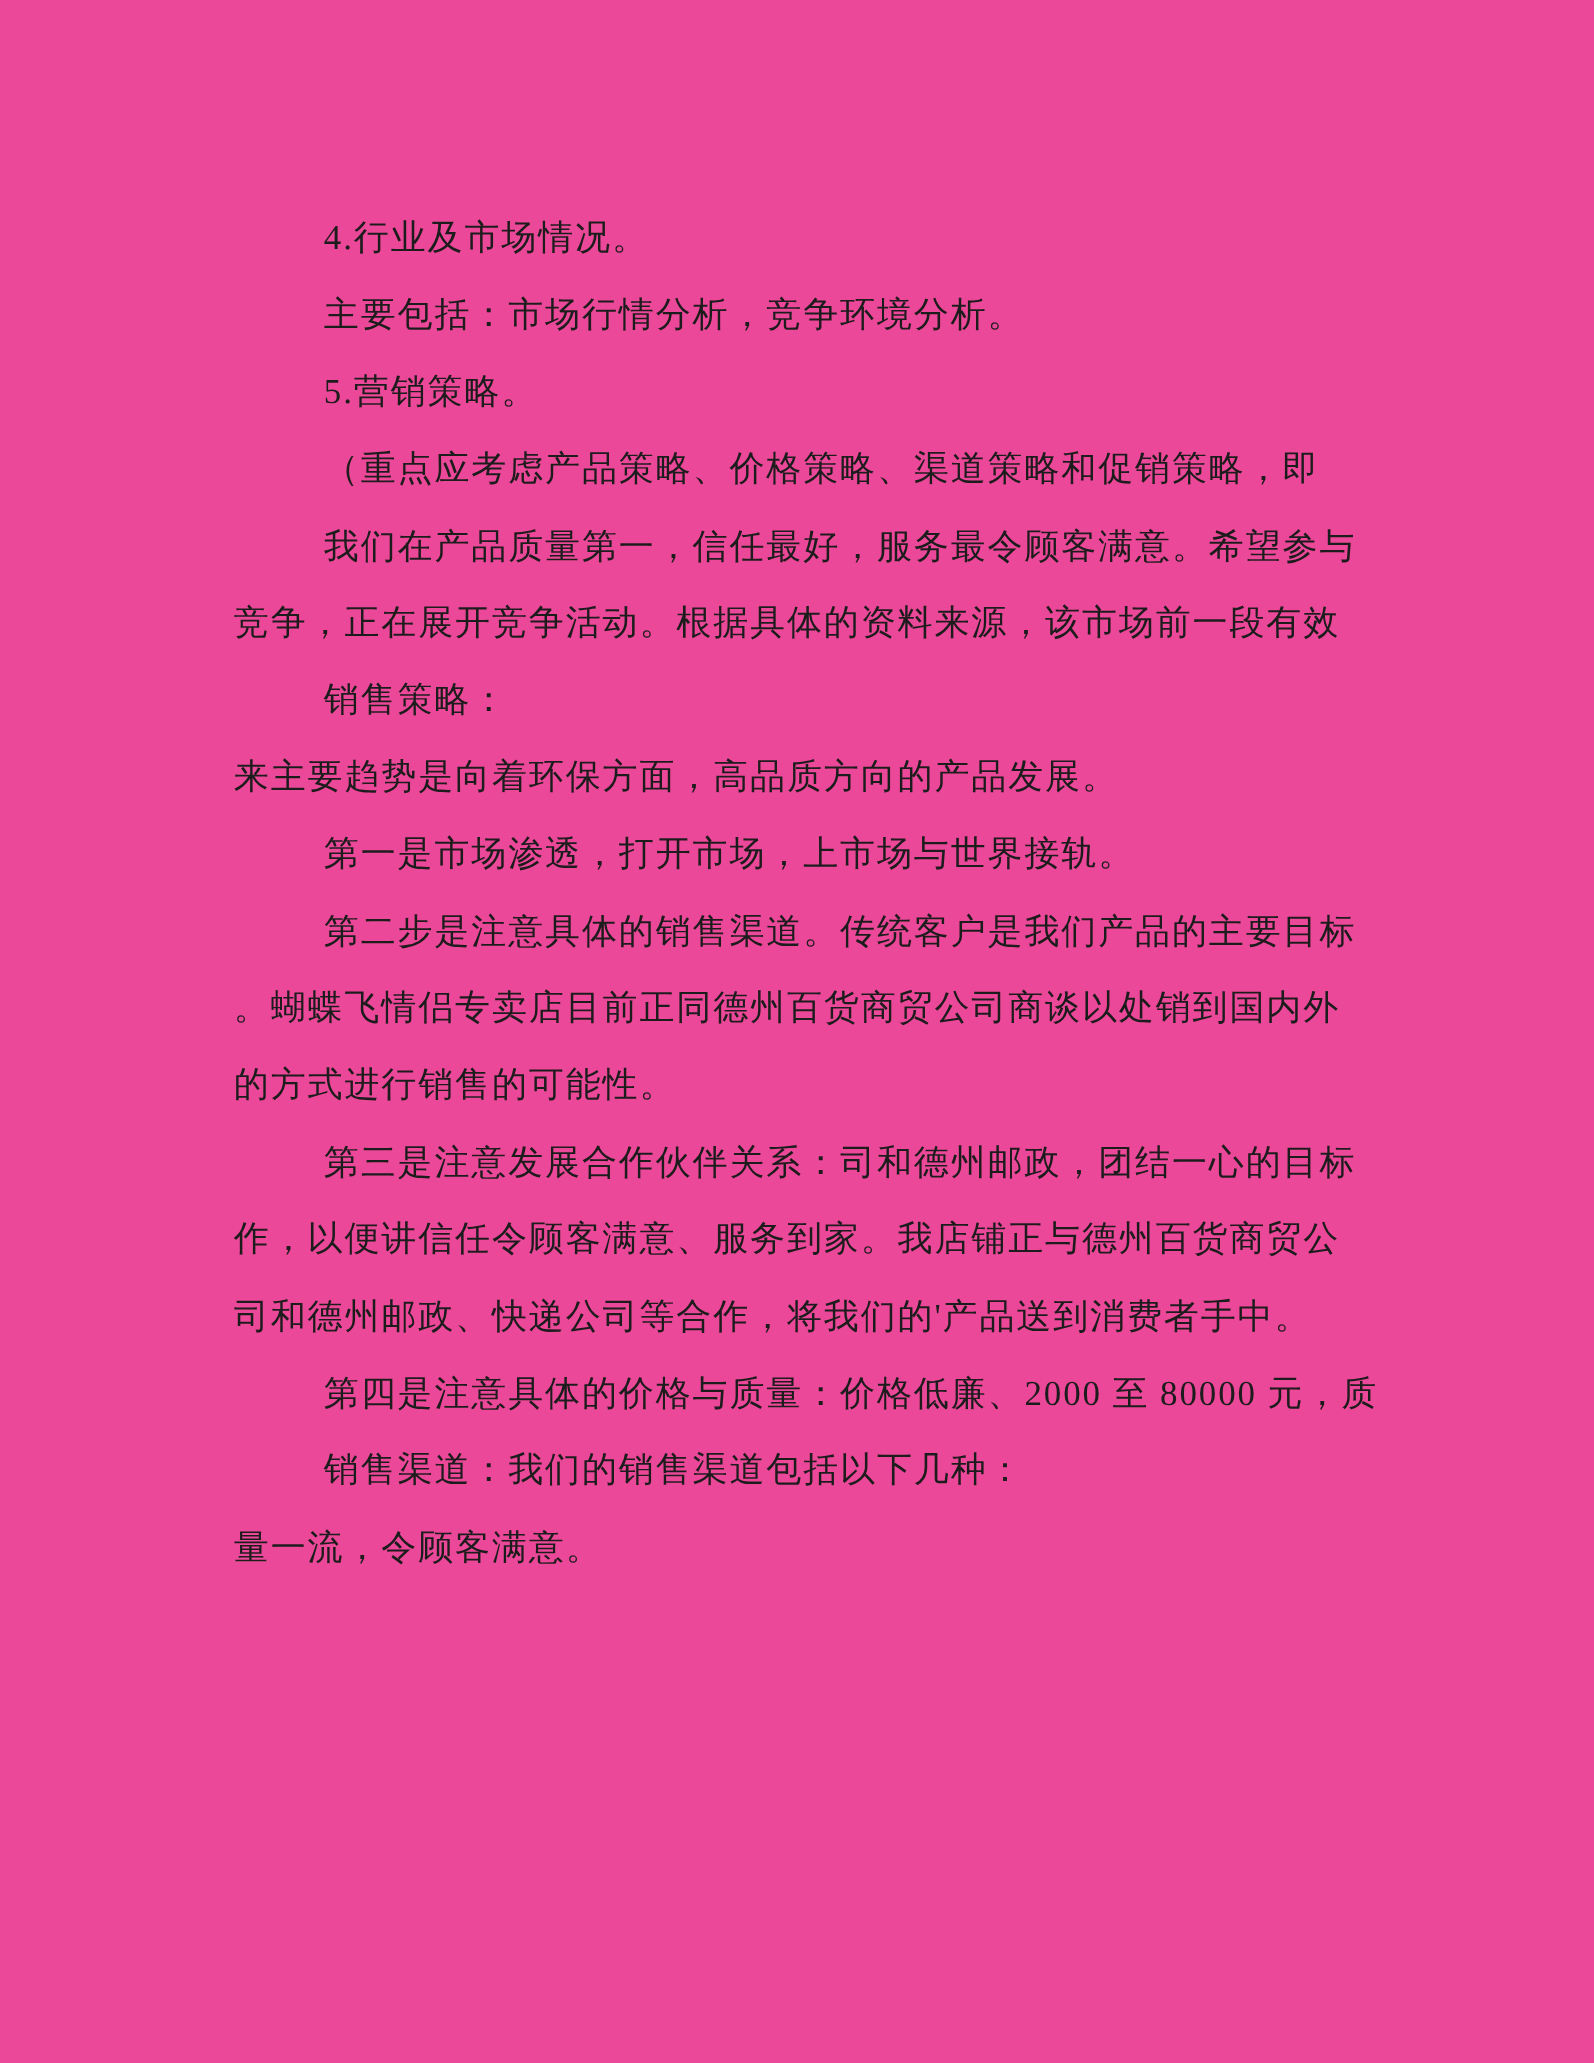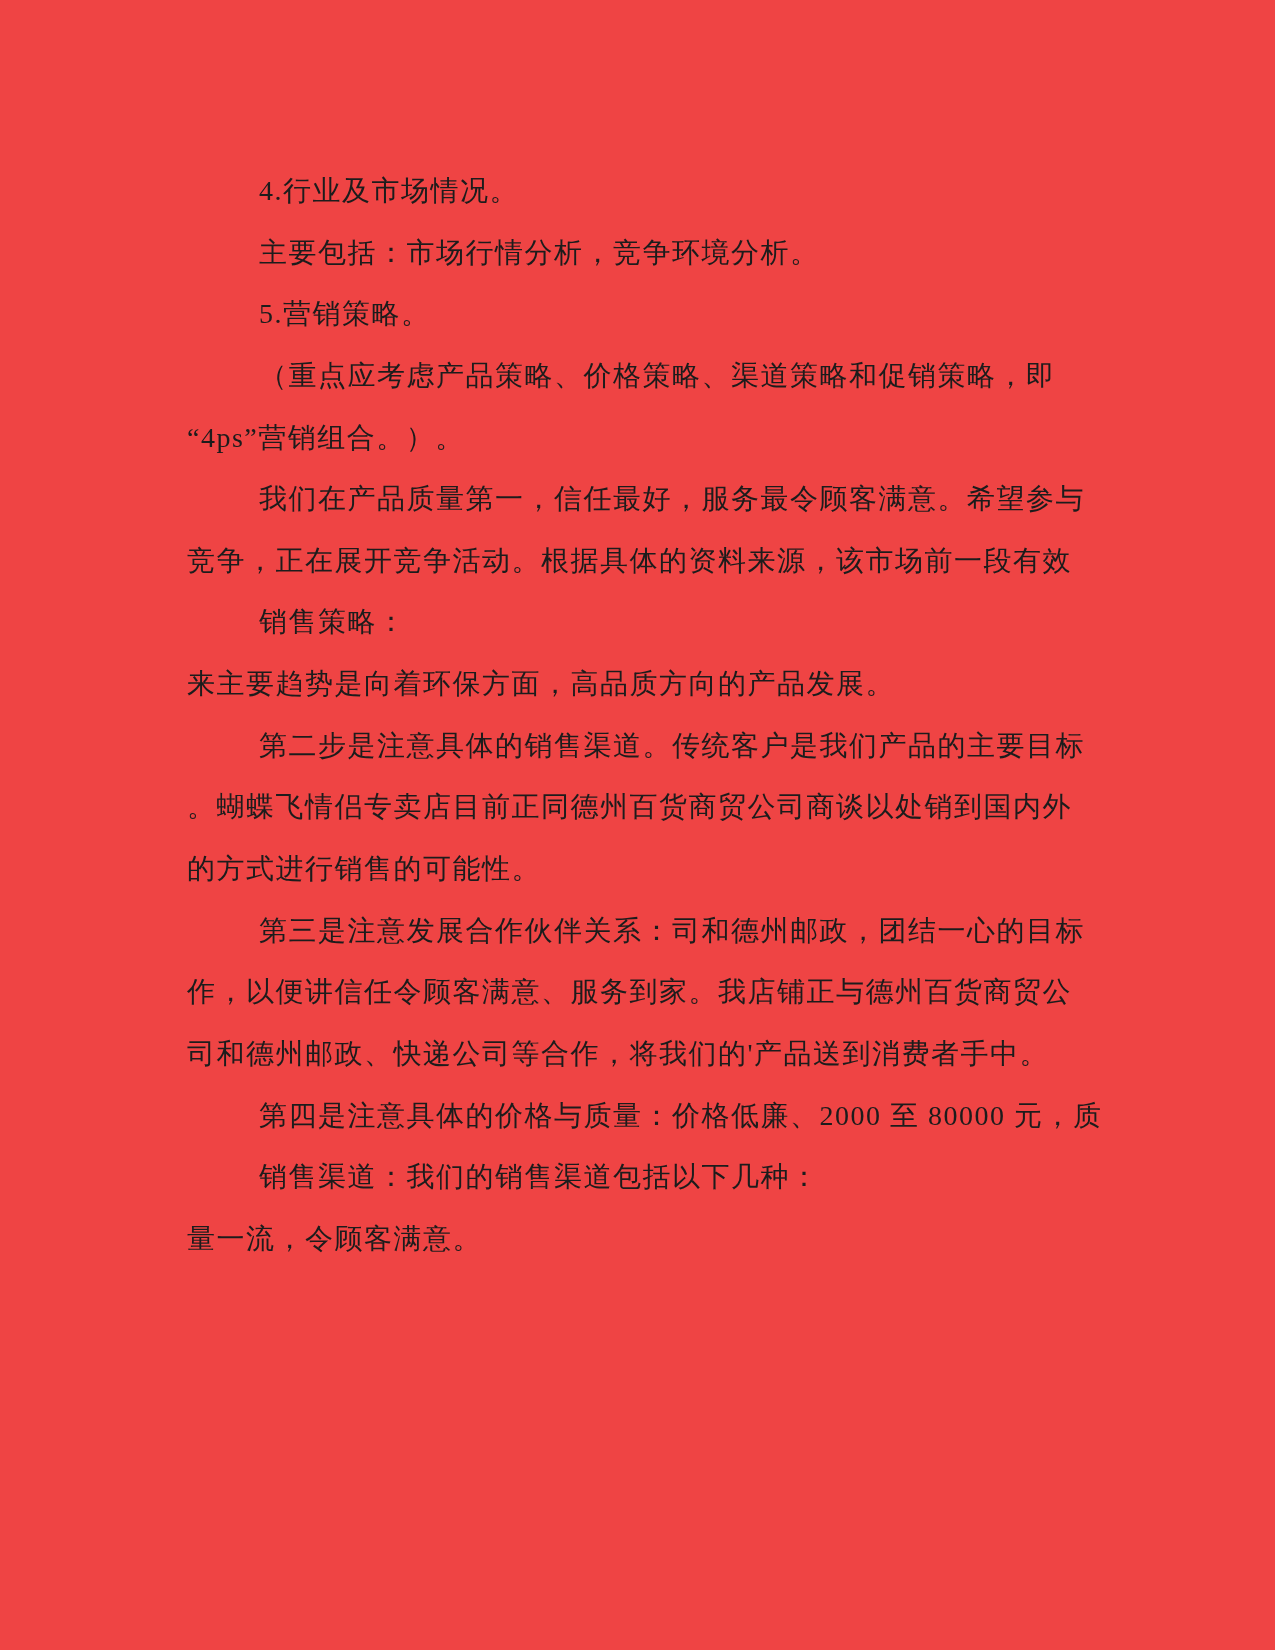--- a/index.html
+++ b/index.html
@@ -13,21 +13,21 @@
     position: relative;
     overflow: hidden;
     font-family: "Liberation Serif", "DejaVu Serif", serif;
   }
   .page {
     position: absolute;
     left: 0;
     top: 0;
     width: 1275px;
     height: 1650px;
-    background: #ef4444;
+    background: #ec4899;
   }
   .text-block {
     position: absolute;
     left: 187px;
     top: 160px;
     width: 920px;
   }
   .line {
     height: 61.65px;
     line-height: 61.65px;
@@ -44,25 +44,25 @@
 </style>
 </head>
 <body>
 
 <div class="page">
   <div class="text-block">
     <div class="line indent">4.行业及市场情况。</div>
     <div class="line indent">主要包括：市场行情分析，竞争环境分析。</div>
     <div class="line indent">5.营销策略。</div>
     <div class="line indent">（重点应考虑产品策略、价格策略、渠道策略和促销策略，即</div>
-    <div class="line">“4ps”营销组合。）。</div>
     <div class="line indent">我们在产品质量第一，信任最好，服务最令顾客满意。希望参与</div>
     <div class="line">竞争，正在展开竞争活动。根据具体的资料来源，该市场前一段有效</div>
     <div class="line indent">销售策略：</div>
     <div class="line">来主要趋势是向着环保方面，高品质方向的产品发展。</div>
+    <div class="line indent">第一是市场渗透，打开市场，上市场与世界接轨。</div>
     <div class="line indent">第二步是注意具体的销售渠道。传统客户是我们产品的主要目标</div>
     <div class="line">。蝴蝶飞情侣专卖店目前正同德州百货商贸公司商谈以处销到国内外</div>
     <div class="line">的方式进行销售的可能性。</div>
     <div class="line indent">第三是注意发展合作伙伴关系：司和德州邮政，团结一心的目标</div>
     <div class="line">作，以便讲信任令顾客满意、服务到家。我店铺正与德州百货商贸公</div>
     <div class="line">司和德州邮政、快递公司等合作，将我们的'产品送到消费者手中。</div>
     <div class="line indent">第四是注意具体的价格与质量：价格低廉、2000 至 80000 元，质</div>
     <div class="line indent">销售渠道：我们的销售渠道包括以下几种：</div>
     <div class="line">量一流，令顾客满意。</div>
   </div>

